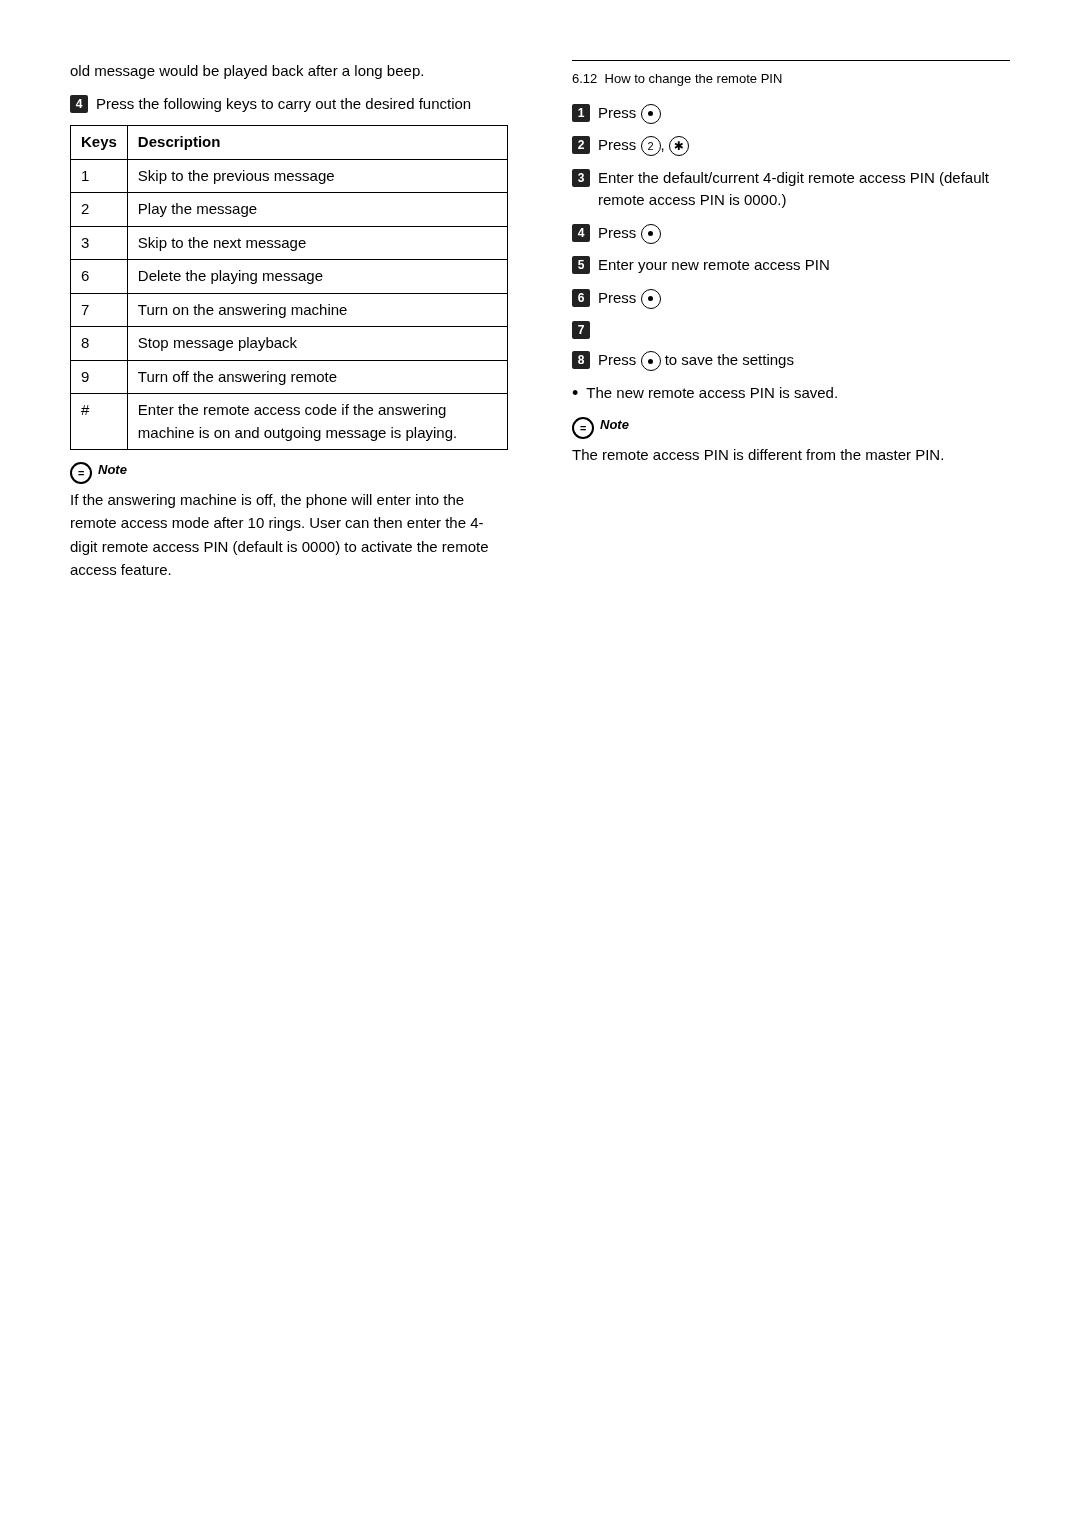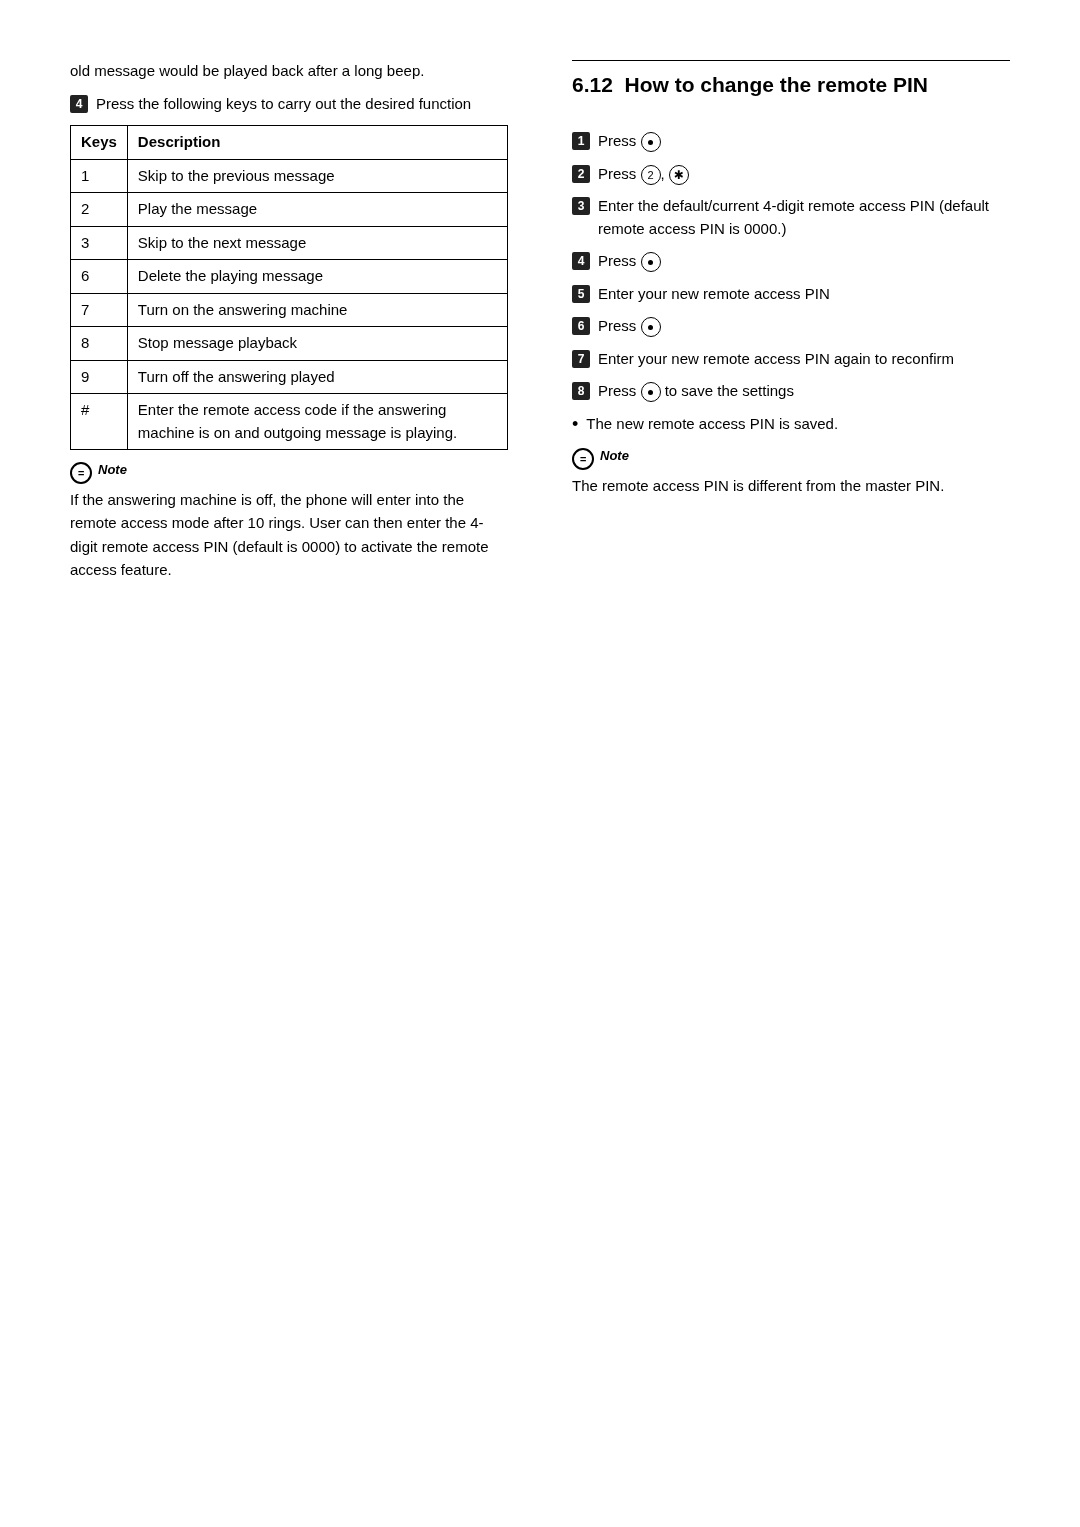--- a/index.html
+++ b/index.html
@@ -50,23 +50,23 @@
       min-width: 18px;
       height: 18px;
       border-radius: 2px;
       flex-shrink: 0;
       margin-top: 2px;
     }
     .step-text {
       line-height: 1.5;
     }
     .section-title {
-      font-size: 21px;
-      font-weight: bold;
-      margin-bottom: 32px;
+      font-size: 13px;
+      font-weight: normal;
+      margin-bottom: 14px;
       line-height: 1.3;
     }
     
     .keys-table {
       border-collapse: collapse;
       width: 100%;
     }
     .keys-table th, .keys-table td {
       border: 1.5px solid #000;
       padding: 5px 10px;
@@ -215,21 +215,21 @@
             <tr>
               <td>7</td>
               <td>Turn on the answering machine</td>
             </tr>
             <tr>
               <td>8</td>
               <td>Stop message playback</td>
             </tr>
             <tr>
               <td>9</td>
-              <td>Turn off the answering played</td>
+              <td>Turn off the answering remote</td>
             </tr>
             <tr>
               <td>#</td>
               <td>Enter the remote access code if the answering machine is on and outgoing message is playing.</td>
             </tr>
           </tbody>
       </table>
 
       <div class="note-block">
         <div class="note-title">
@@ -279,21 +279,20 @@
 
       <div class="step-item">
         <span class="step-num">6</span>
         <span class="step-text">
           Press <span class="press-sym"></span>
         </span>
       </div>
 
       <div class="step-item">
         <span class="step-num">7</span>
-        <span class="step-text">Enter your new remote access PIN again to reconfirm</span>
       </div>
 
       <div class="step-item">
         <span class="step-num">8</span>
         <span class="step-text">
           Press <span class="press-sym"></span> to save the settings
         </span>
       </div>
 
       <div class="bullet-italic">

